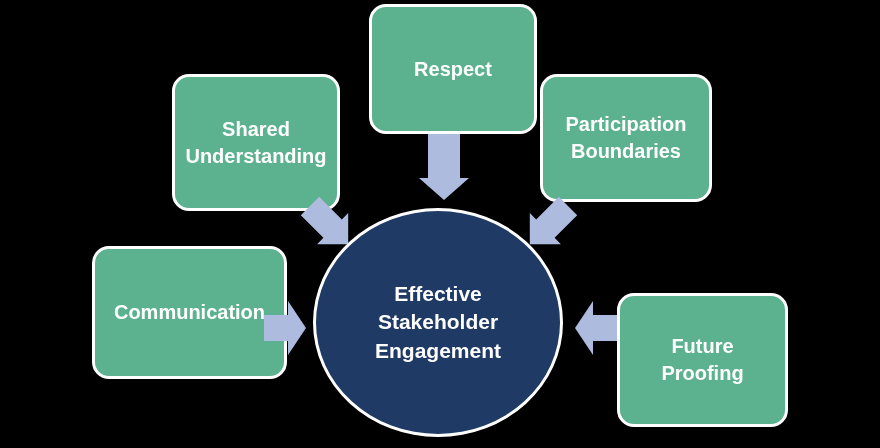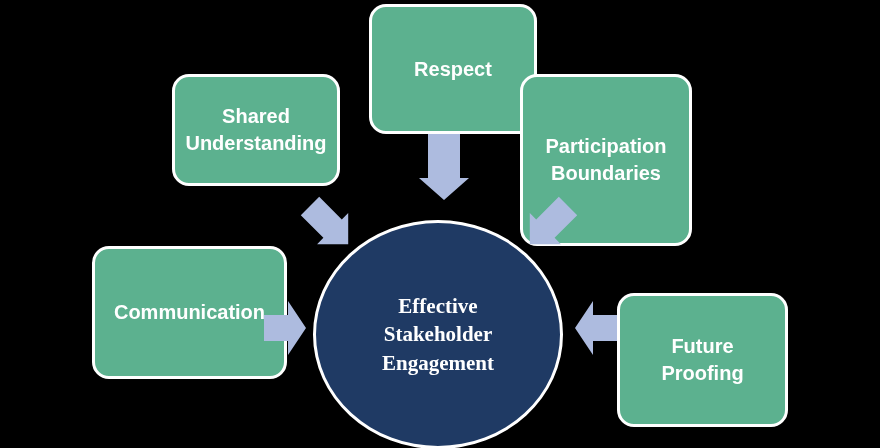--- a/index.html
+++ b/index.html
@@ -32,35 +32,34 @@
   }
   .box span, .circle span {
     color: var(--text_white);
     font-weight: bold;
     white-space: pre-line;
     line-height: 1.35;
   }
   .box span { font-size: 20px; }
   .circle {
     position: absolute;
-    left: 313px; top: 220px;
+    left: 313px; top: 208px;
     width: 250px; height: 229px;
     background: var(--circle_navy);
     border: 3px solid var(--outline_white);
     border-radius: 50%;
     display: flex;
     align-items: center;
     justify-content: center;
     text-align: center;
-    font-family: Liberation Serif, serif;
   }
   .circle span { font-size: 21px; }
   .box-respect        { left: 354px; top: 4px;   width: 168px; height: 130px; margin-left: 15px; }
-  .box-shared         { left: 172px; top: 74px;  width: 168px; height: 112px; }
-  .box-participation  { left: 520px; top: 74px;  width: 172px; height: 172px; }
+  .box-shared         { left: 172px; top: 74px;  width: 168px; height: 137px; }
+  .box-participation  { left: 540px; top: 74px;  width: 172px; height: 128px; }
   .box-communication  { left: 92px;  top: 246px; width: 195px; height: 133px; }
   .box-future         { left: 617px; top: 261px; width: 171px; height: 134px; margin-top: 32px; }
   .arrow { position: absolute; color: var(--arrow_periwinkle); }
   .arrow svg { display: block; }
   .arrow-down       { left: 419px; top: 134px; }
   .arrow-diag-right { left: 300px; top: 196px; }
   .arrow-diag-left  { left: 528px; top: 196px; }
   .arrow-right      { left: 264px; top: 301px; }
   .arrow-left       { left: 575px; top: 301px; }
 </style>

